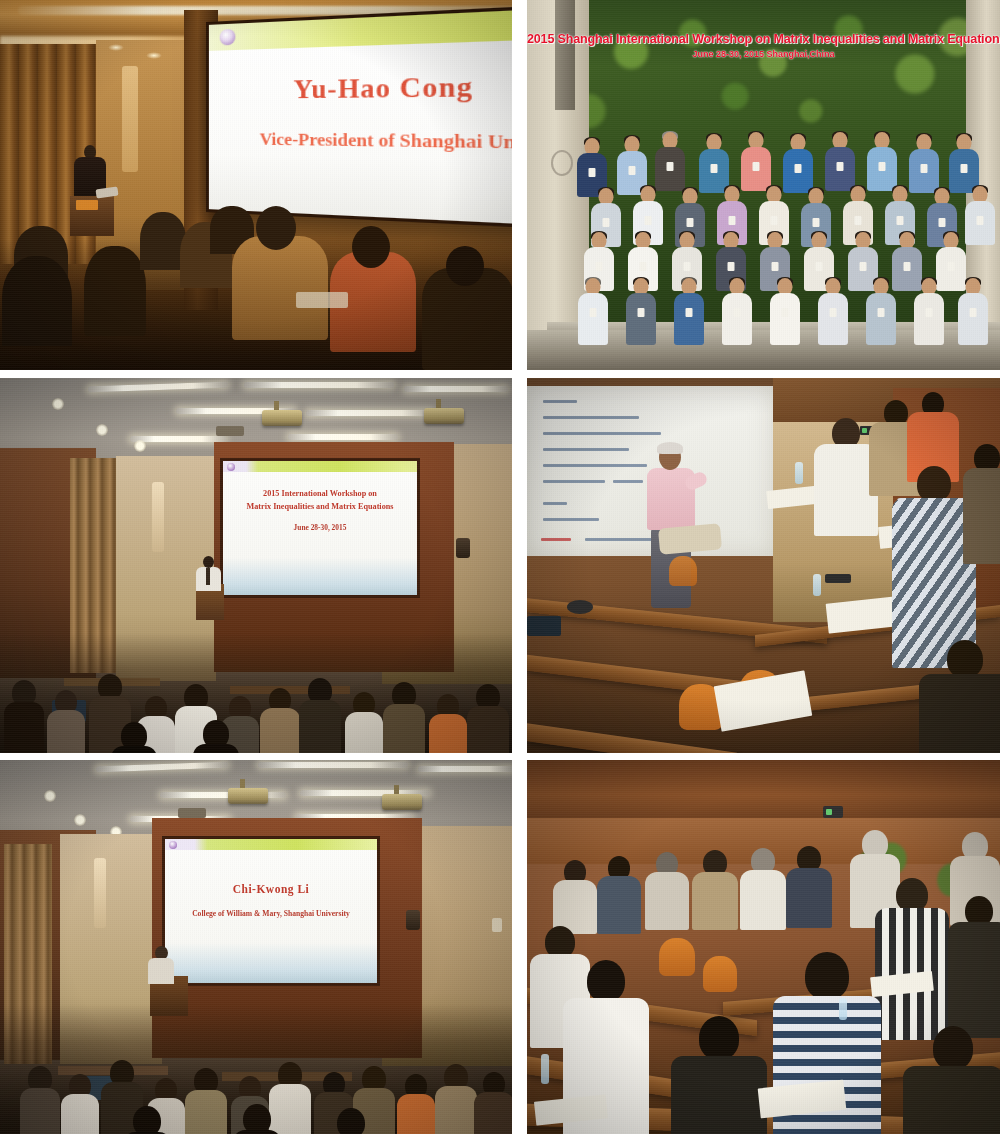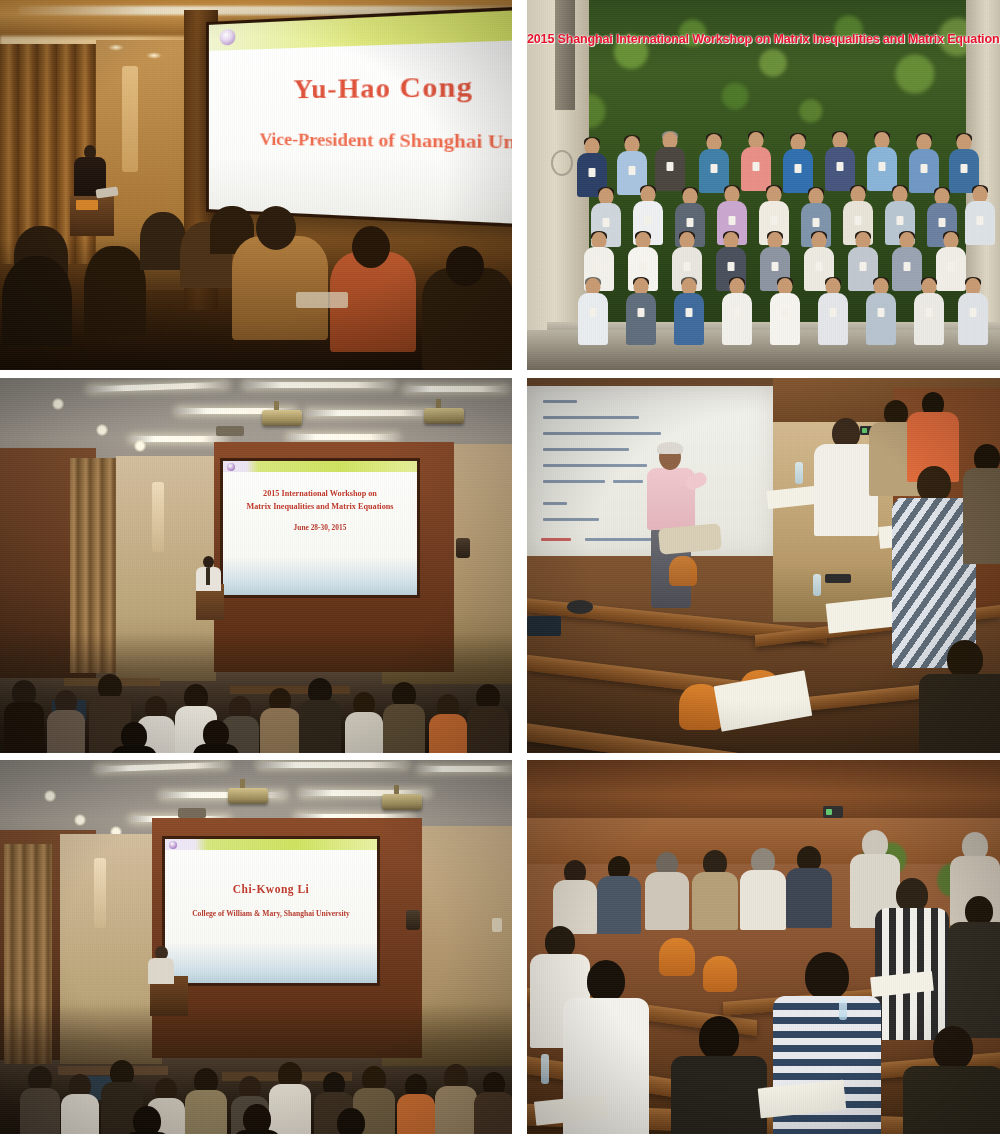--- a/index.html
+++ b/index.html
@@ -663,20 +663,21 @@
       </div>
     <div class="per" style="left:426px; bottom:20px; width:40px; height:72px;">
         <div class="hair"></div>
         <div class="head"></div>
         <div class="body" style="background:#dfe3e7;height:52px;"></div>
         <div class="badge"></div>
       </div>
 
     <div class="p2-banner">
       <div class="ttl">2015 Shanghai International Workshop on Matrix Inequalities and Matrix Equations</div>
+      <div class="sub">June 28-30, 2015   Shanghai,China</div>
     </div>
     <div class="grain"></div>
   </div>
 
   <div class="photo p3">
     <div class="layer p3-base"></div>
     <div class="p3-ceiling"></div>
     <div class="tube" style="left:88px; top:6px; width:140px; transform:rotate(-2deg);"></div>
     <div class="tube" style="left:244px; top:4px; width:150px;"></div>
     <div class="tube" style="left:404px; top:8px; width:104px;"></div>

